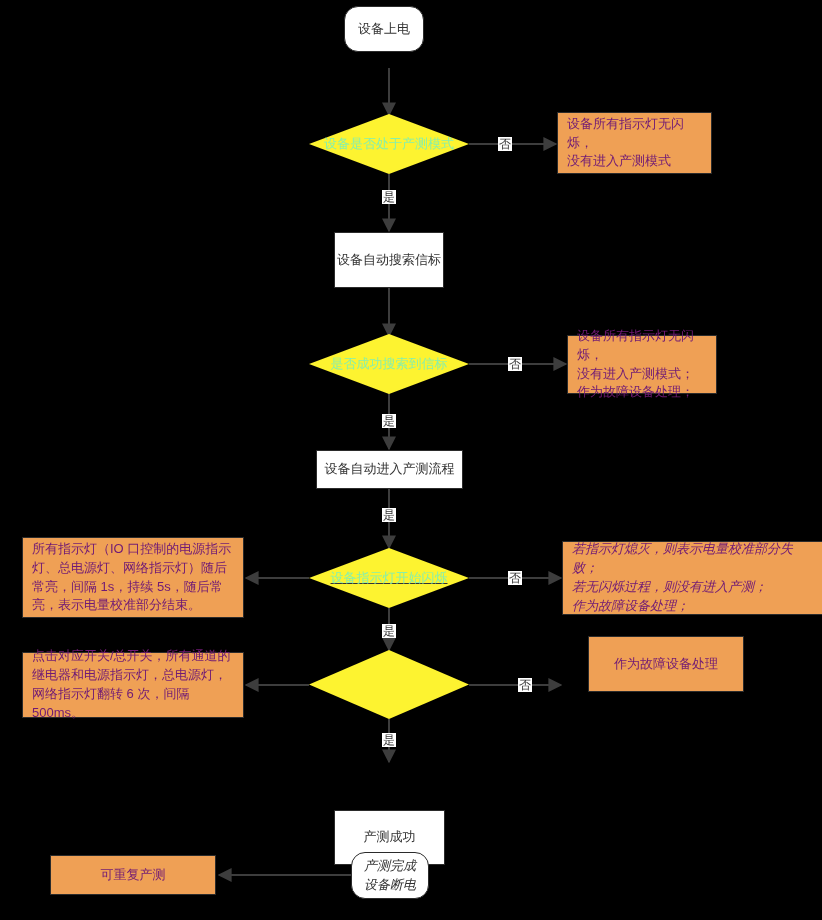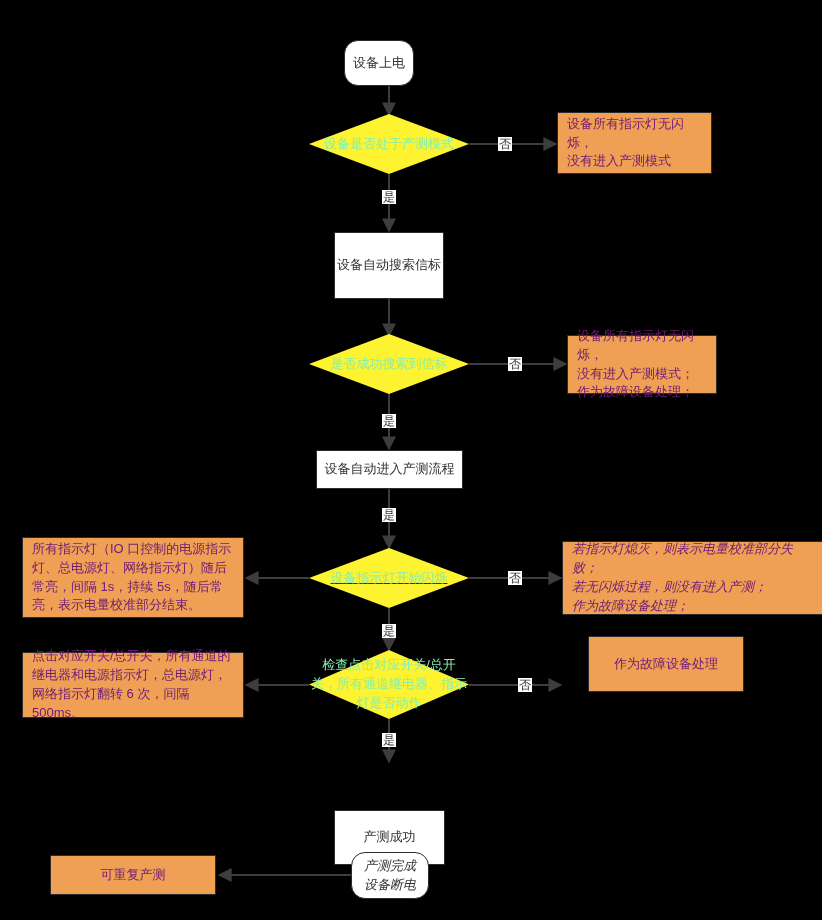--- a/index.html
+++ b/index.html
@@ -129,31 +129,31 @@
     <line x1="469" y1="685" x2="561" y2="685"></line>
 
     <line x1="389" y1="719" x2="389" y2="762"></line>
 
     <line x1="389" y1="817" x2="389" y2="852"></line>
 
     <line x1="351" y1="875" x2="219" y2="875"></line>
   </g>
 </svg>
 
-<div class="node term" style="left:344px;top:40px;width:70px;height:46px;text-align:center;">设备上电</div>
+<div class="node term" style="left:344px;top:6px;width:80px;height:46px;text-align:center;">设备上电</div>
 
 <div class="node dec" style="left:309px;top:114px;width:160px;height:60px;">
   <span class="dia"></span>
   <span class="lbl">设备是否处于产测模式</span>
 </div>
 
 <div class="node note" style="left:557px;top:112px;width:155px;height:62px;">设备所有指示灯无闪烁，
 没有进入产测模式</div>
 
-<div class="node proc" style="left:334px;top:232px;width:110px;height:67px;">设备自动搜索信标</div>
+<div class="node proc" style="left:334px;top:232px;width:110px;height:56px;">设备自动搜索信标</div>
 
 <div class="node dec" style="left:309px;top:334px;width:160px;height:60px;">
   <span class="dia"></span>
   <span class="lbl">是否成功搜索到信标</span>
 </div>
 
 <div class="node note" style="left:567px;top:335px;width:150px;height:59px;">设备所有指示灯无闪烁，
 没有进入产测模式；
 作为故障设备处理；</div>
 
@@ -165,21 +165,20 @@
 </div>
 
 <div class="node note" style="left:22px;top:537px;width:222px;height:81px;">所有指示灯（IO 口控制的电源指示灯、总电源灯、网络指示灯）随后常亮，间隔 1s，持续 5s，随后常亮，表示电量校准部分结束。</div>
 
 <div class="node note" style="left:562px;top:541px;width:263px;height:74px;font-style:italic;">若指示灯熄灭，则表示电量校准部分失败；
 若无闪烁过程，则没有进入产测；
 作为故障设备处理；</div>
 
 <div class="node dec overflow" style="left:309px;top:650px;width:160px;height:69px;">
   <span class="dia"></span>
-  <span class="lbl">检查点击对应开关/总开关，所有通道继电器、指示灯是否动作</span>
 </div>
 
 <div class="node note" style="left:22px;top:652px;width:222px;height:66px;">点击对应开关/总开关，所有通道的继电器和电源指示灯，总电源灯，网络指示灯翻转 6 次，间隔500ms。</div>
 
 <div class="node note center" style="left:562px;top:636px;width:156px;height:56px;margin-left:26px;">作为故障设备处理</div>
 
 <div class="node proc" style="left:334px;top:762px;width:111px;height:55px;margin-top:48px;">产测成功</div>
 
 <div class="node term" style="left:351px;top:852px;width:78px;height:47px;font-style:italic;">产测完成
 设备断电</div>

